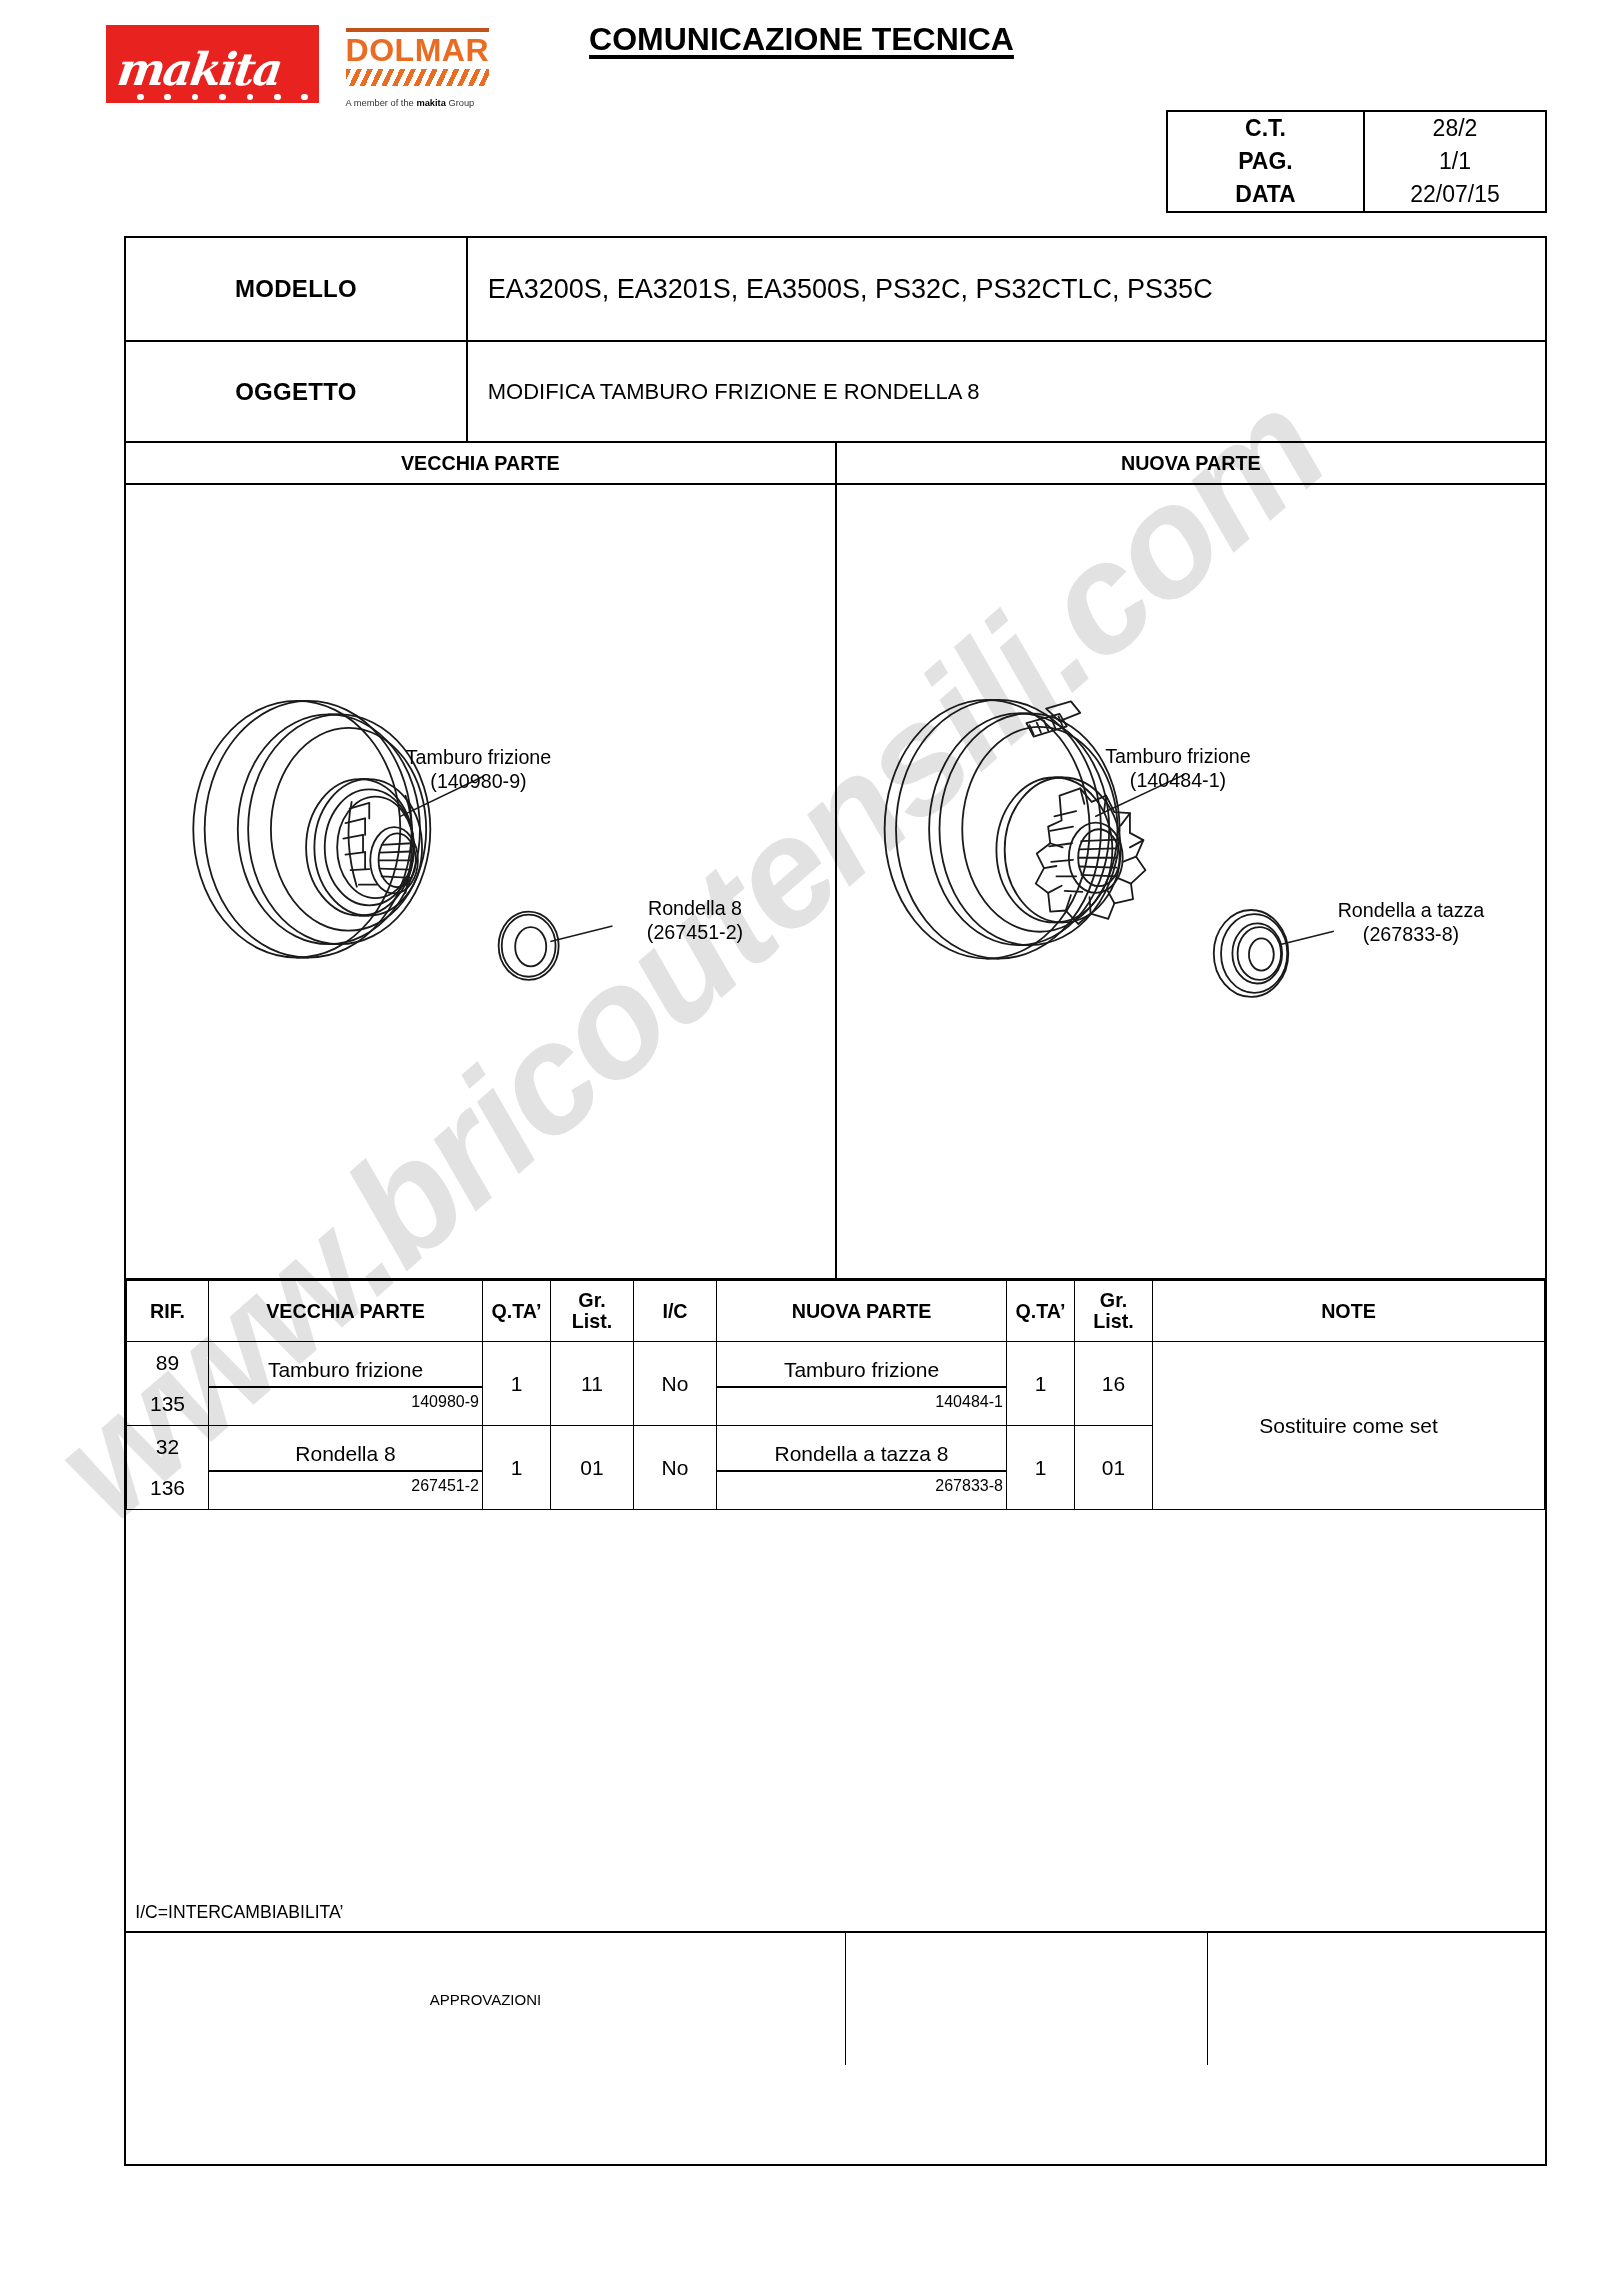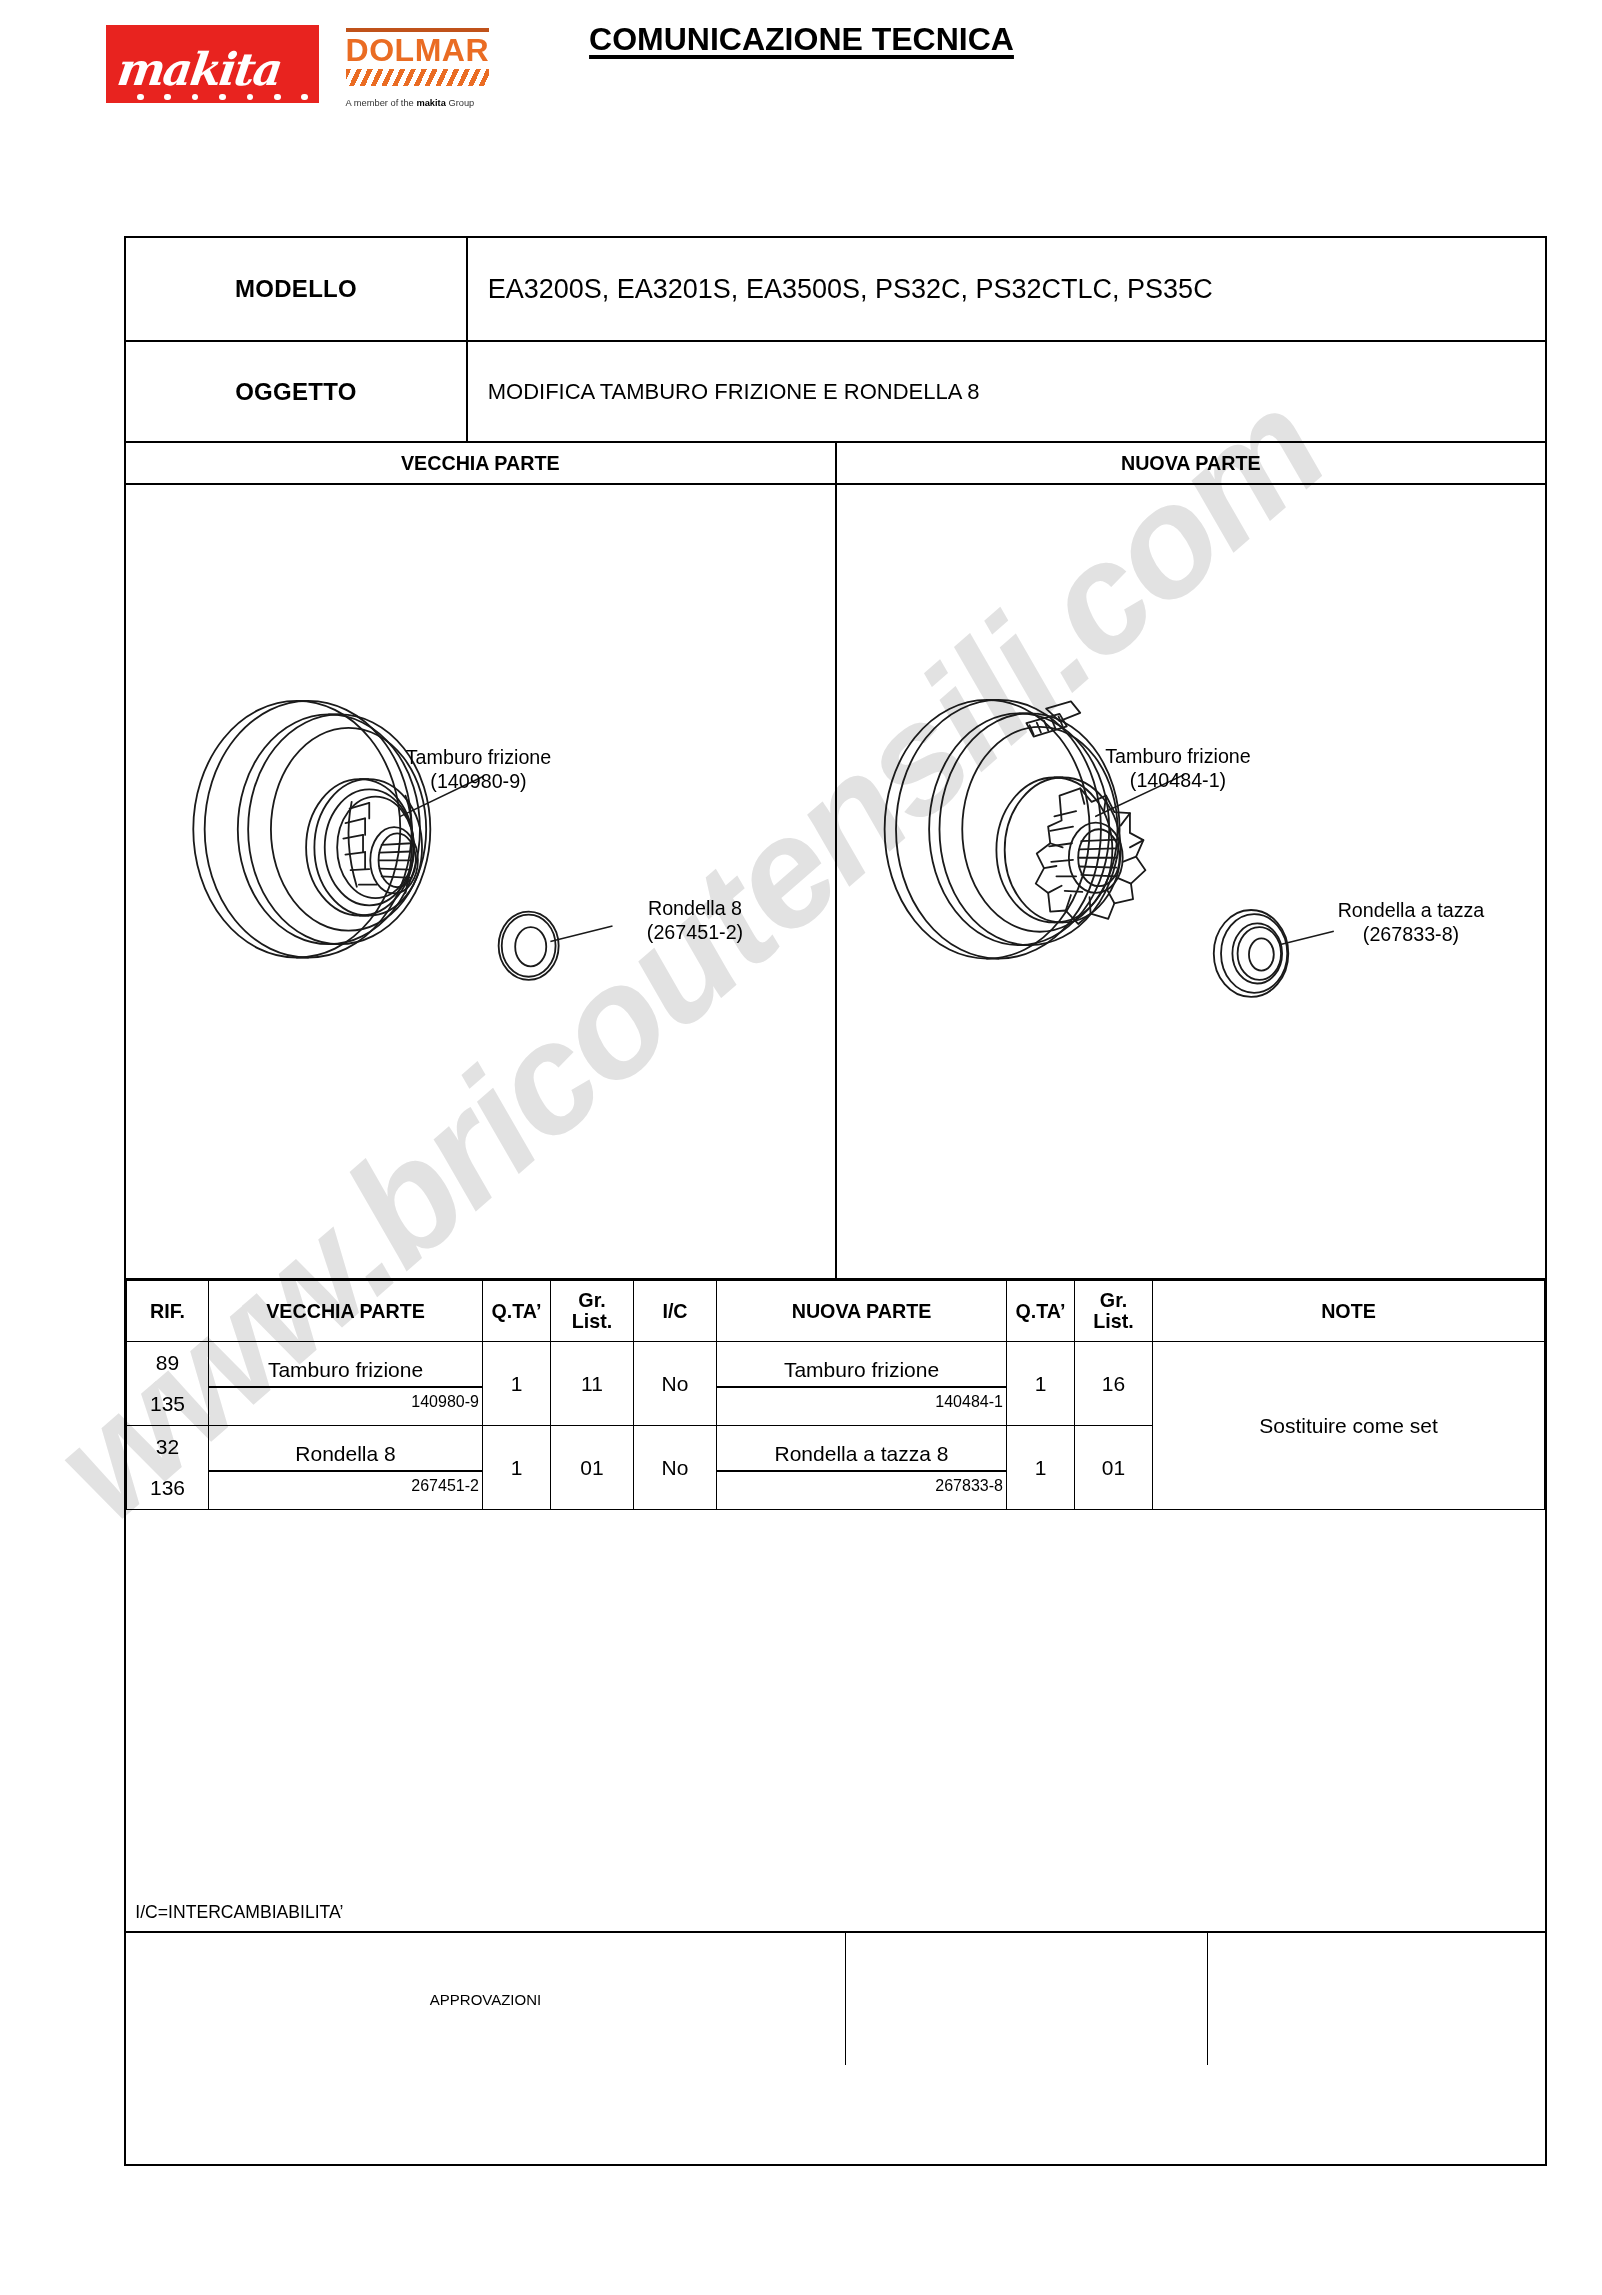--- a/index.html
+++ b/index.html
@@ -348,20 +348,32 @@
     <div class="dolmar-box">
       <div class="dolmar-rule"></div>
       <div class="dolmar-word">DOLMAR</div>
       <div class="dolmar-hatch"></div>
       <div class="dolmar-tag"><span>A member of the </span><b>makita</b><span> Group</span></div>
     </div>
   </div>
 
   <div class="doc-title">COMUNICAZIONE TECNICA</div>
 
+  <div class="ct-box">
+    <div class="ct-labels">
+      <div class="ct-row">C.T.</div>
+      <div class="ct-row">PAG.</div>
+      <div class="ct-row">DATA</div>
+    </div>
+    <div class="ct-values">
+      <div class="ct-row">28/2</div>
+      <div class="ct-row">1/1</div>
+      <div class="ct-row">22/07/15</div>
+    </div>
+  </div>
 
   <div class="frame">
 
     <div class="row-modello">
       <div class="cell-label">MODELLO</div>
       <div class="cell-value modello">EA3200S, EA3201S, EA3500S, PS32C, PS32CTLC, PS35C</div>
     </div>
 
     <div class="row-oggetto">
       <div class="cell-label">OGGETTO</div>

